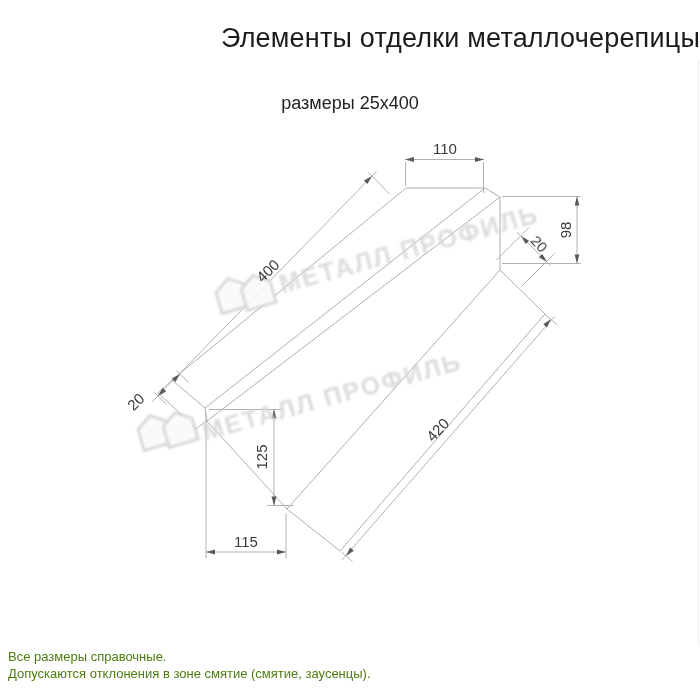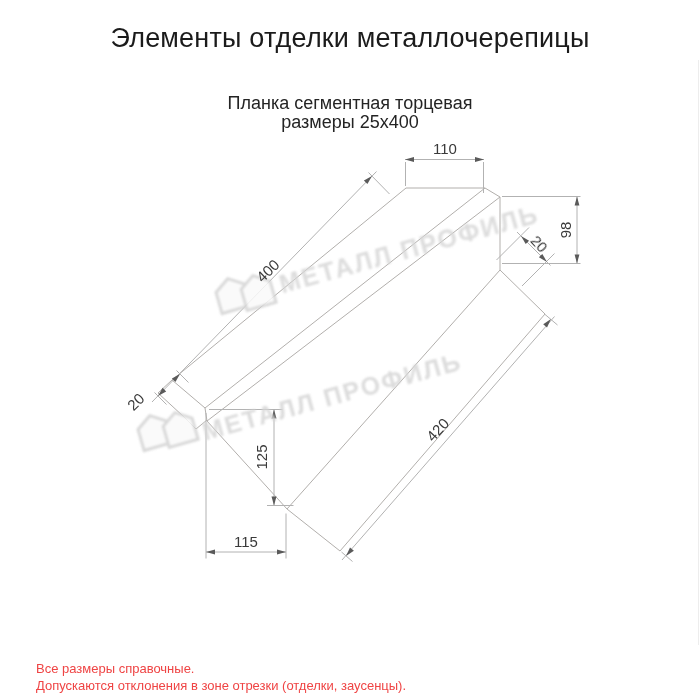--- a/index.html
+++ b/index.html
@@ -1,30 +1,30 @@
 <!DOCTYPE html>
 <html><head>
 <meta charset="utf-8">
 <style>
   html,body{margin:0;padding:0;background:#fff;}
   .stage{
     position:relative;width:700px;height:700px;background:#fff;overflow:hidden;
     font-family:"Liberation Sans",sans-serif;
   }
   .page-title{
-    position:absolute;top:23px;left:0;width:700px;text-align:center;
+    position:absolute;top:23px;left:0;width:700px;text-align:right;
     font-size:27px;color:#1b1b1b;letter-spacing:0.2px;
   }
   .subtitle{
     position:absolute;top:94px;left:0;width:700px;text-align:center;
     font-size:18px;line-height:19px;color:#242424;
   }
   .drawing-svg{position:absolute;left:0;top:0;}
   .footer{
-    position:absolute;left:36px;top:649px;font-size:13px;line-height:16.5px;color:#ef4444;margin-top:12px;
+    position:absolute;left:8px;top:649px;font-size:13px;line-height:16.5px;color:#4d7c0f;
   }
   .edge-line{
     position:absolute;right:1px;top:60px;width:1px;height:585px;background:#ededed;
   }
   .part-line{stroke:#b2afac;stroke-width:1;fill:none;}
   .dim-line{stroke:#b2b2b2;stroke-width:1;fill:none;}
   .dim-arrow{fill:#5a5a5a;stroke:none;}
   .dim-text{font-family:"Liberation Sans",sans-serif;font-size:15px;fill:#3a3a3a;}
   .wm-text{
     font-family:"Liberation Sans",sans-serif;font-size:25px;font-weight:bold;
@@ -33,21 +33,20 @@
   .wm-logo{stroke:#d2d2d2;stroke-width:3;fill:#fafafa;}
 </style>
 </head>
 <body>
 
 <div class="stage">
 
   <div class="page-title">Элементы отделки металлочерепицы</div>
 
   <div class="subtitle">
-    <div>Планка сегментная торцевая</div>
     <div>размеры 25x400</div>
   </div>
 
   <svg class="drawing-svg" width="700" height="700" viewBox="0 0 700 700">
     <defs>
       <filter id="wmblur" x="-20%" y="-20%" width="140%" height="140%">
         <feGaussianBlur stdDeviation="0.8"></feGaussianBlur>
       </filter>
     </defs>
 
@@ -121,17 +120,17 @@
       <text class="dim-text" transform="rotate(-44 268 271)" x="268" y="276" text-anchor="middle">400</text>
       <text class="dim-text" transform="rotate(-44 136 402)" x="136" y="407" text-anchor="middle">20</text>
       <text class="dim-text" transform="rotate(-47 438 430)" x="438" y="435" text-anchor="middle">420</text>
       <text class="dim-text" transform="rotate(-90 262 457)" x="262" y="462" text-anchor="middle">125</text>
       <text class="dim-text" x="246" y="547" text-anchor="middle">115</text>
     </g>
   </svg>
 
   <div class="footer">
     <div>Все размеры справочные.</div>
-    <div>Допускаются отклонения в зоне отрезки (отделки, заусенцы).</div>
+    <div>Допускаются отклонения в зоне смятие (смятие, заусенцы).</div>
   </div>
 
   <div class="edge-line"></div>
 </div>
 
 </body></html>

